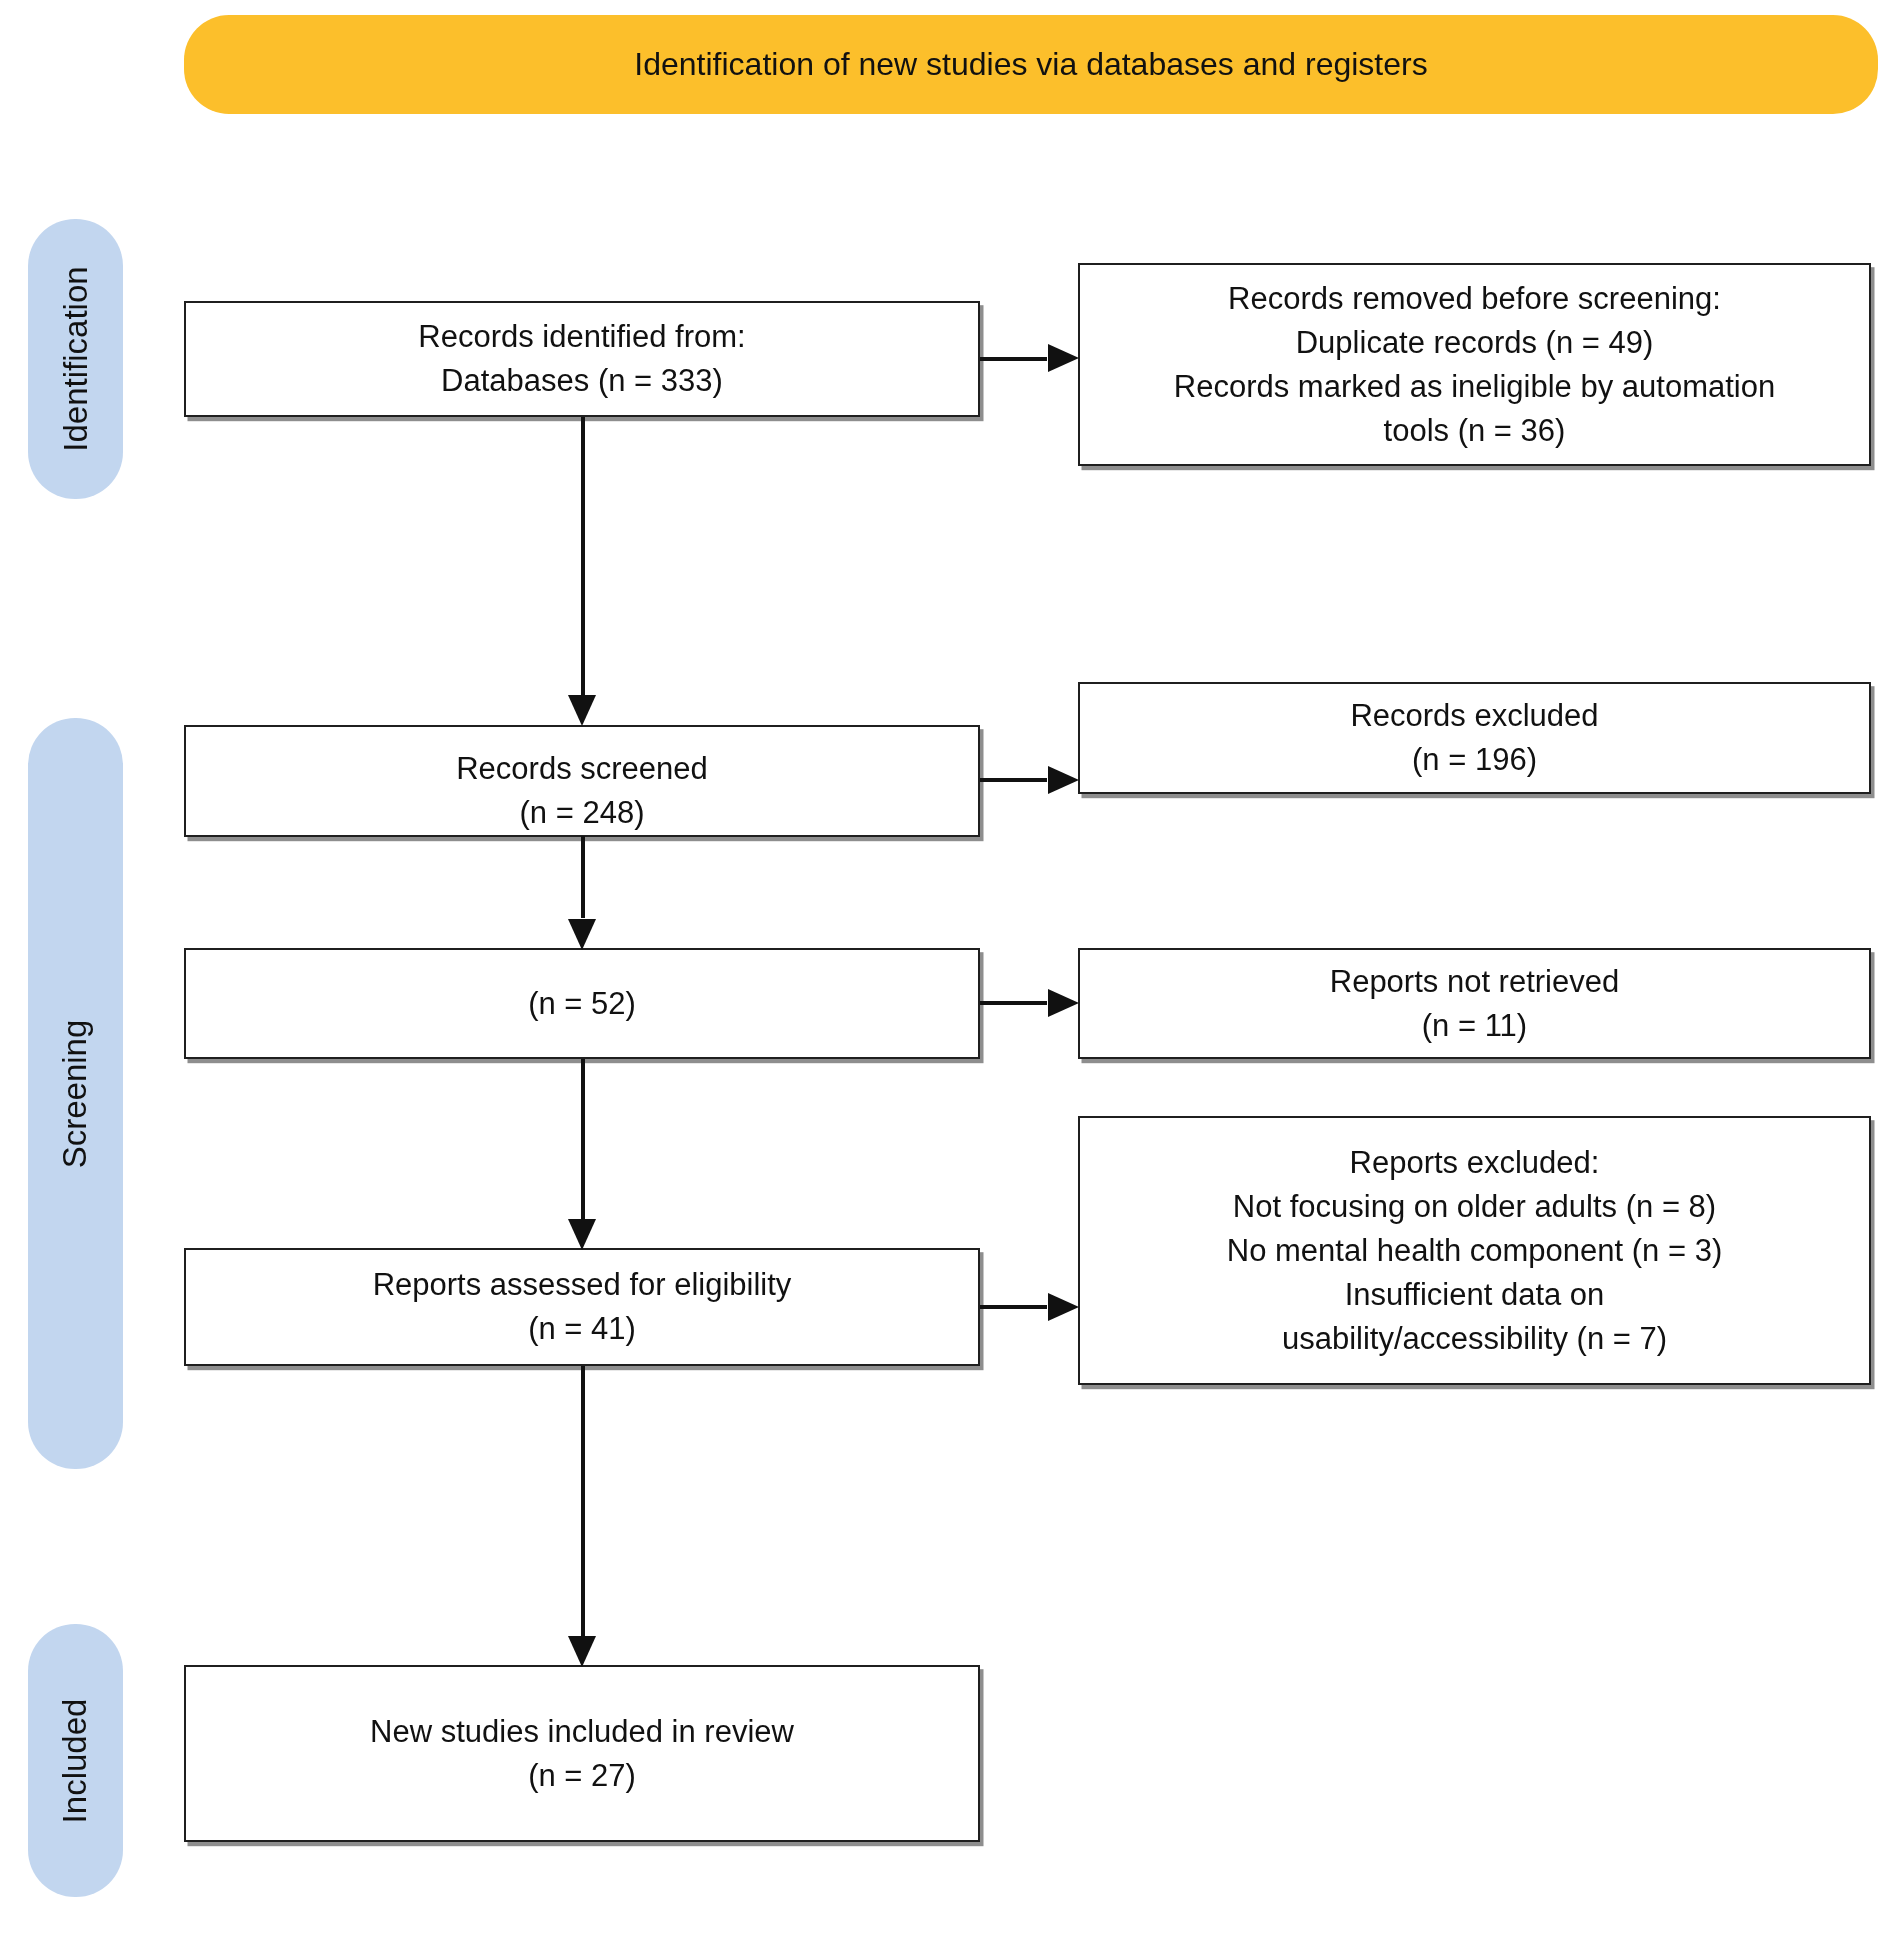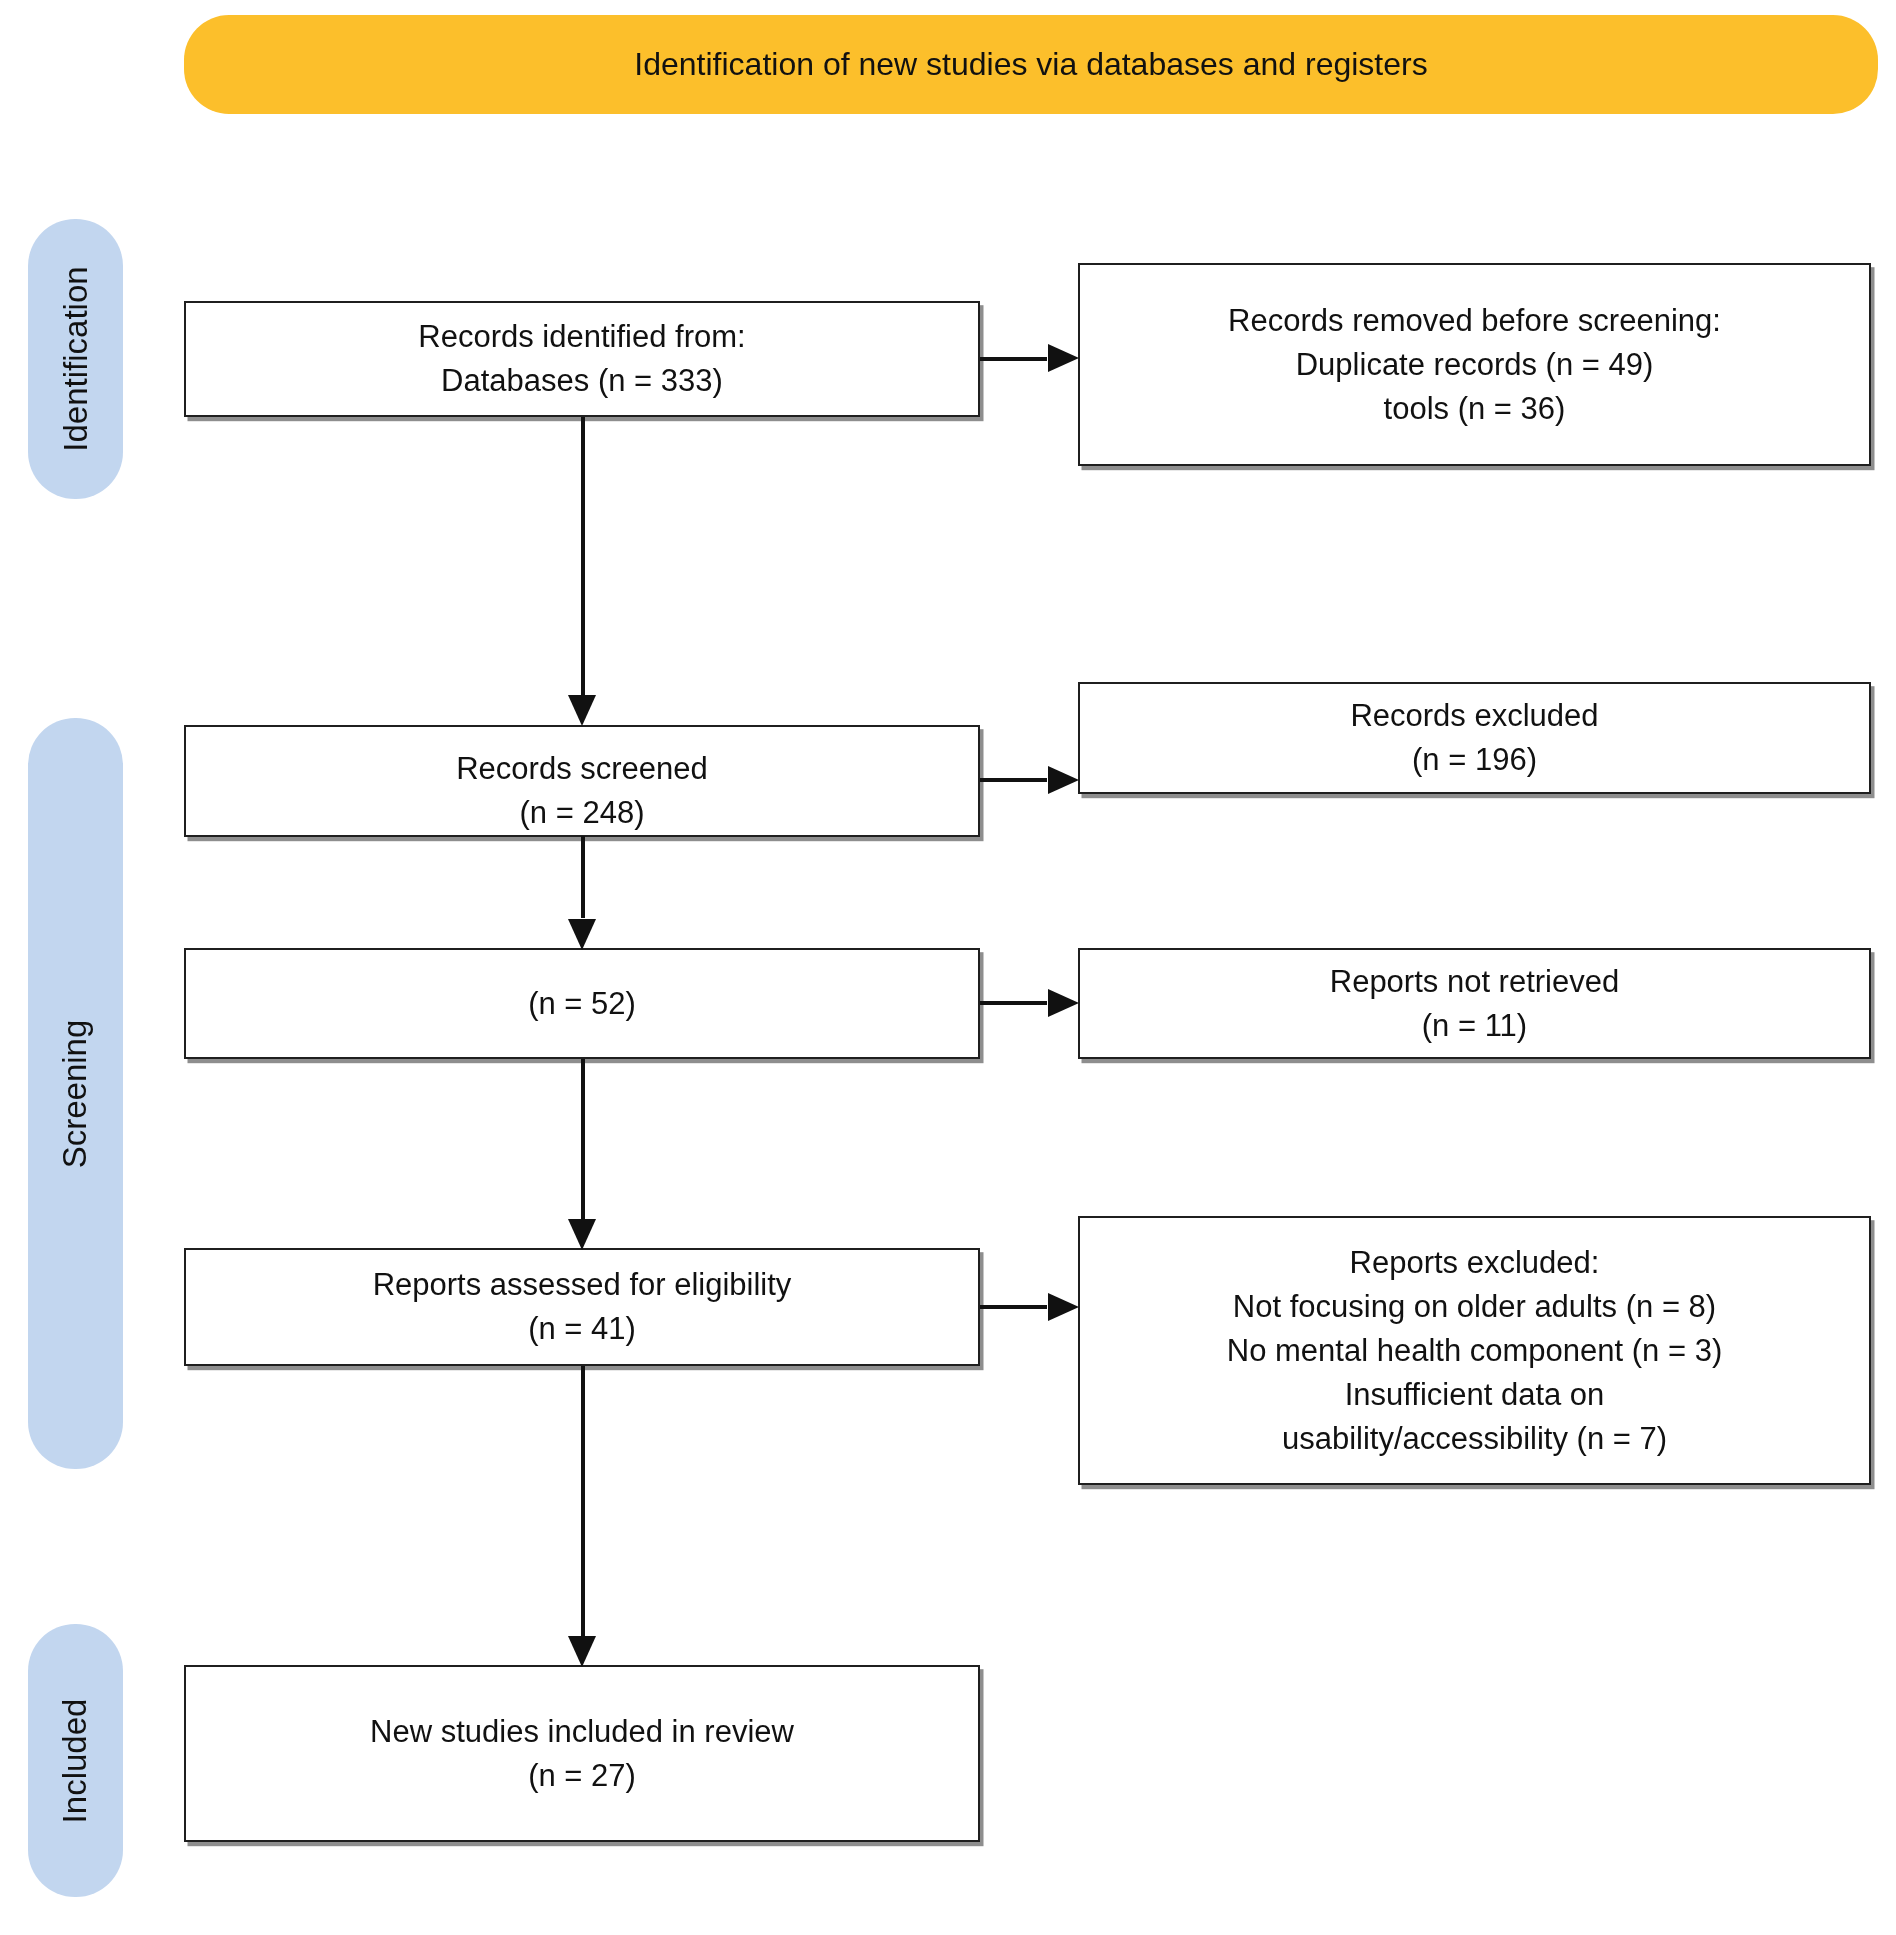--- a/index.html
+++ b/index.html
@@ -81,20 +81,21 @@
   <div class="box" style="left:184px;top:301px;width:796px;height:116px;">
     <div class="box-text">
       <div>Records identified from:</div>
       <div>Databases (n = 333)</div>
     </div>
   </div>
   <div class="box" style="left:1078px;top:263px;width:793px;height:203px;">
     <div class="box-text">
       <div>Records removed before screening:</div>
       <div>Duplicate records (n = 49)</div>
+      <div>Records marked as ineligible by automation</div>
       <div>tools (n = 36)</div>
     </div>
   </div>
 
   <div class="box" style="left:184px;top:725px;width:796px;height:112px;align-items:flex-end;">
     <div class="box-text">
       <div>Records screened</div>
       <div>(n = 248)</div>
     </div>
   </div>
@@ -116,21 +117,21 @@
       <div>(n = 11)</div>
     </div>
   </div>
 
   <div class="box" style="left:184px;top:1248px;width:796px;height:118px;">
     <div class="box-text">
       <div>Reports assessed for eligibility</div>
       <div>(n = 41)</div>
     </div>
   </div>
-  <div class="box" style="left:1078px;top:1216px;width:793px;height:269px;">
+  <div class="box" style="left:1078px;top:1116px;width:793px;height:269px;">
     <div class="box-text">
       <div>Reports excluded:</div>
       <div>Not focusing on older adults (n = 8)</div>
       <div>No mental health component (n = 3)</div>
       <div>Insufficient data on</div>
       <div>usability/accessibility (n = 7)</div>
     </div>
   </div>
 
   <div class="box" style="left:184px;top:1665px;width:796px;height:177px;">

